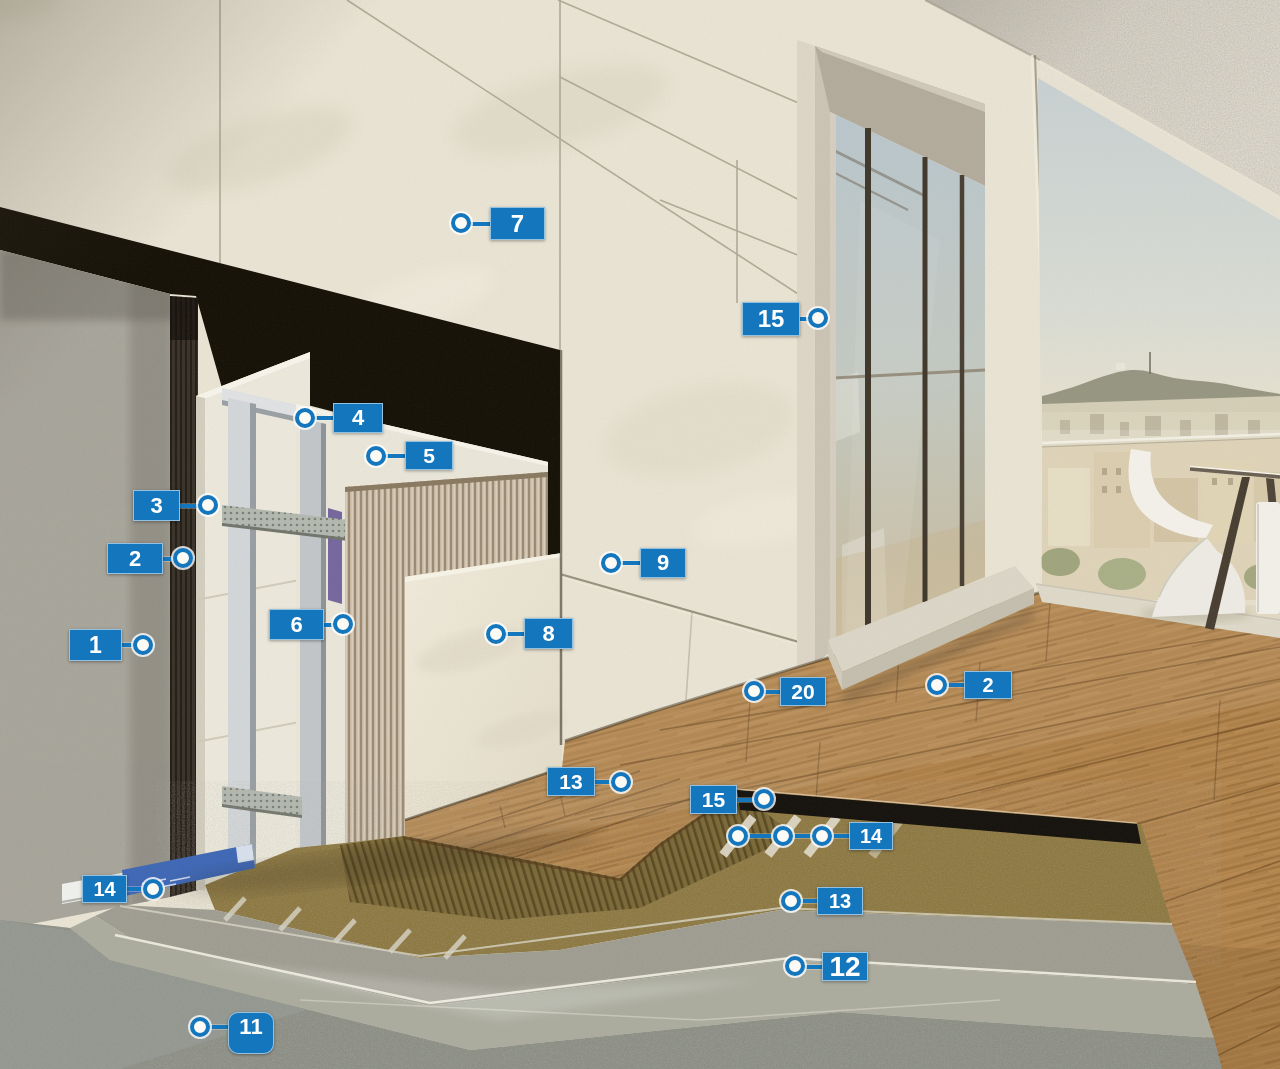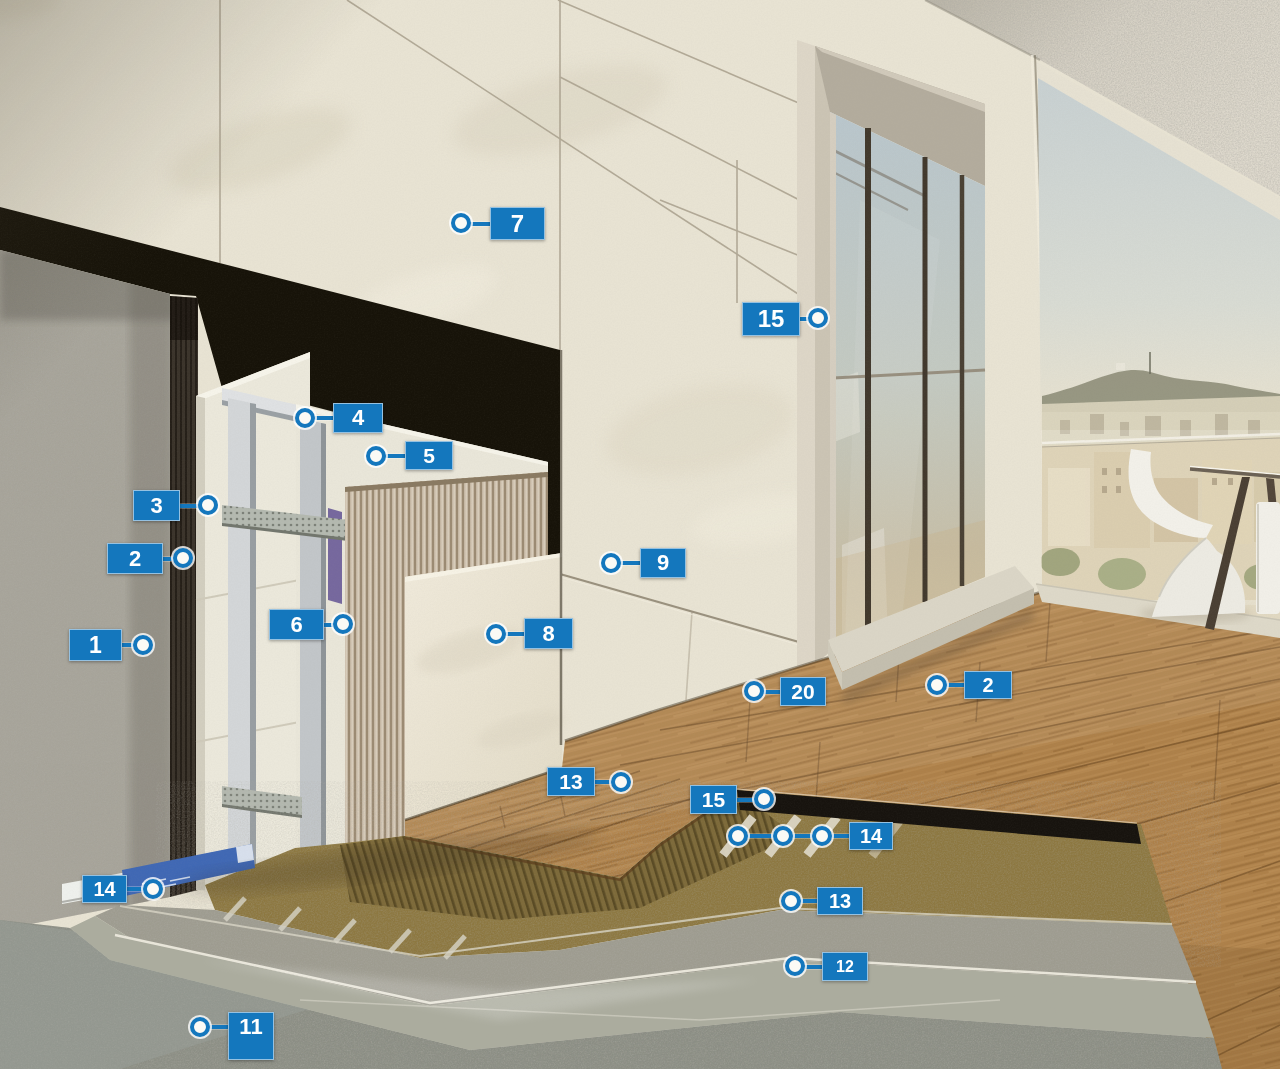--- a/index.html
+++ b/index.html
@@ -418,24 +418,24 @@
       <div class="m-dot" style="left: 486px; top: 624px;"></div>
       <div class="m-box" style="left: 524px; top: 618px; width: 49px; height: 31px; line-height: 29px; font-size: 22px;">8</div>
       <div class="m-line" style="left: 611px; width: 29px; top: 561px;"></div>
       <div class="m-dot" style="left: 601px; top: 553px;"></div>
       <div class="m-box" style="left: 640px; top: 548px; width: 46px; height: 30px; line-height: 28px; font-size: 22px;">9</div>
       <div class="m-line" style="left: 800px; width: 18px; top: 317px;"></div>
       <div class="m-dot" style="left: 808px; top: 308px;"></div>
       <div class="m-box" style="left: 742px; top: 302px; width: 58px; height: 34px; line-height: 32px; font-size: 24px;">15</div>
       <div class="m-line" style="left: 200px; width: 28px; top: 1025px;"></div>
       <div class="m-dot" style="left: 190px; top: 1017px;"></div>
-      <div class="m-box" style="left: 228px; top: 1012px; width: 46px; height: 48px; line-height: 28px; font-size: 22px;">11</div>
+      <div class="m-box" style="left: 228px; top: 1012px; width: 46px; height: 42px; line-height: 28px; font-size: 22px; border-radius: 10px;">11</div>
       <div class="m-line" style="left: 795px; width: 27px; top: 964.5px;"></div>
       <div class="m-dot" style="left: 785px; top: 956px;"></div>
-      <div class="m-box" style="left: 822px; top: 952px; width: 46px; height: 29px; line-height: 27px; font-size: 16px;">12</div>
+      <div class="m-box" style="left: 822px; top: 952px; width: 46px; height: 29px; line-height: 27px; font-size: 28px;">12</div>
       <div class="m-line" style="left: 791px; width: 26px; top: 899px;"></div>
       <div class="m-dot" style="left: 781px; top: 891px;"></div>
       <div class="m-box" style="left: 817px; top: 887px; width: 46px; height: 28px; line-height: 26px; font-size: 20px;">13</div>
       <div class="m-line" style="left: 127px; width: 26px; top: 887px;"></div>
       <div class="m-dot" style="left: 143px; top: 879px;"></div>
       <div class="m-box" style="left: 82px; top: 875px; width: 45px; height: 28px; line-height: 26px; font-size: 20px;">14</div>
       <div class="m-line" style="left: 738px; width: 111px; top: 834px;"></div>
       <div class="m-dot" style="left: 728px; top: 826px;"></div>
       <div class="m-dot" style="left: 773px; top: 826px;"></div>
       <div class="m-dot" style="left: 812px; top: 826px;"></div>

